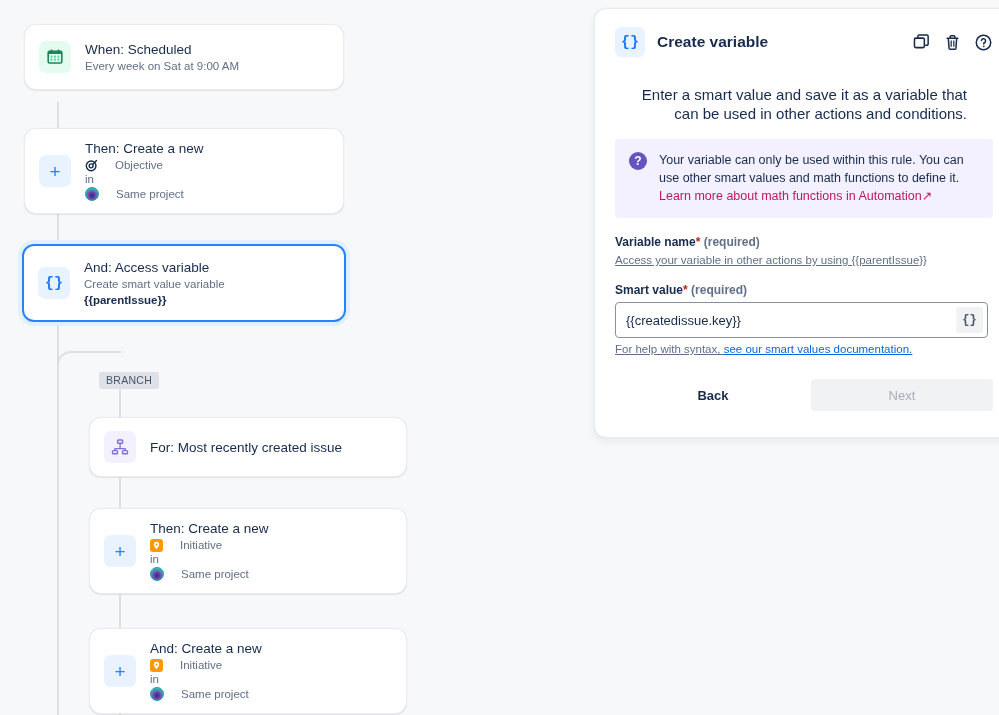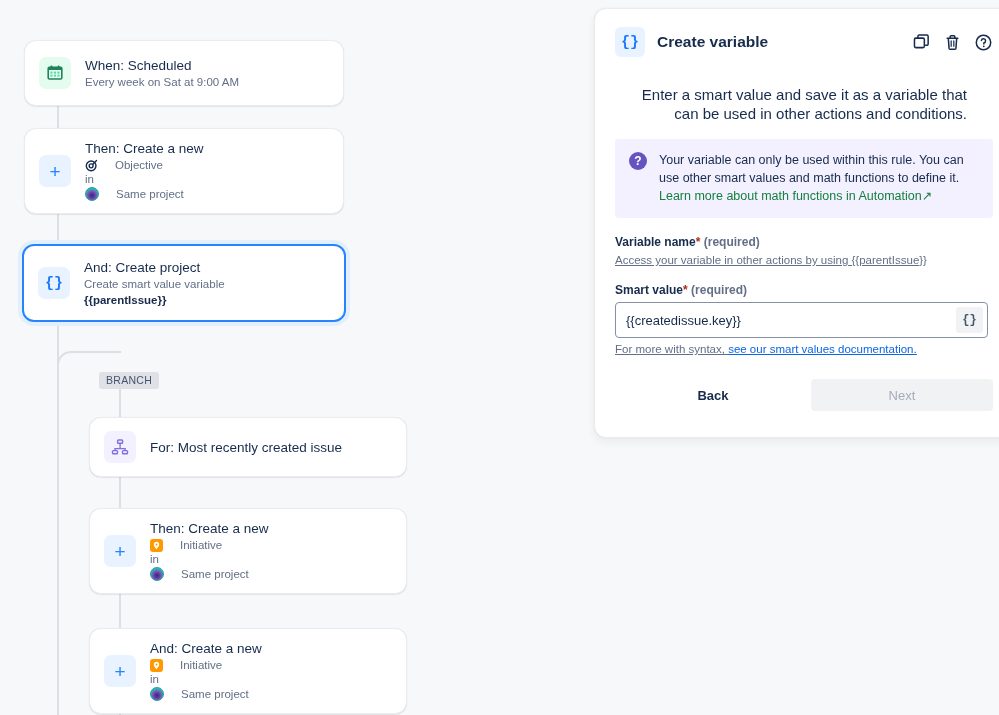--- a/index.html
+++ b/index.html
@@ -132,21 +132,21 @@
     gap: 12px;
   }
   .notice-icon {
     flex: 0 0 18px; width: 18px; height: 18px; border-radius: 50%;
     background: #6554c0; color: #fff;
     font-size: 12px; font-weight: bold;
     display: flex; align-items: center; justify-content: center;
     margin-top: 1px;
   }
   .notice-text { font-size: 12.5px; color: #172b4d; line-height: 18px; }
-  .notice-link { color: #15803d; cursor: pointer; }
+  .notice-link { color: #be185d; cursor: pointer; }
 
   .field-label {
     margin-top: 17px;
     font-size: 12px; color: #172b4d; font-weight: bold;
   }
   .field-label .req { color: #ae2a19; font-weight: bold; }
   .field-label .opt { color: #626f86; font-weight: bold; }
 
   .text-input {
     margin-top: 5px;
@@ -199,21 +199,21 @@
   <div id="canvas">
 
     <div class="trunk" style="left:57px; top:102px; height:26px;"></div>
     <div class="trunk" style="left:57px; top:214px; height:30px;"></div>
     <div class="trunk" style="left:57px; top:322px; height:393px;"></div>
     <div class="branch-corner" style="left:57px; top:351px; width:64px; height:30px;"></div>
     <div class="trunk" style="left:119px; top:380px; height:335px;"></div>
 
     <div class="branch-tag" style="left:99px; top:372px;">BRANCH</div>
 
-    <div class="card" style="left:24px; top:40px; width:320px; height:66px;align-items:center;">
+    <div class="card" style="left:24px; top:24px; width:320px; height:66px;align-items:center;">
       <div class="card-icon" style="background:#e3fcef;">
         <svg width="18" height="18" viewBox="0 0 18 18" aria-hidden="true">
           <rect x="2.2" y="3.4" width="13.6" height="11.6" rx="1.2" fill="none" stroke="#1f845a" stroke-width="1.6"></rect>
           <rect x="2.2" y="3.4" width="13.6" height="2.6" fill="#1f845a"></rect>
           <rect x="4.6" y="1.6" width="1.8" height="2.6" rx=".6" fill="#1f845a"></rect>
           <rect x="11.6" y="1.6" width="1.8" height="2.6" rx=".6" fill="#1f845a"></rect>
           <rect x="4.4" y="7.6" width="2.1" height="2" fill="#57d9a3"></rect>
           <rect x="7.9" y="7.6" width="2.1" height="2" fill="#57d9a3"></rect>
           <rect x="11.4" y="7.6" width="2.1" height="2" fill="#57d9a3"></rect>
           <rect x="4.4" y="10.6" width="2.1" height="2" fill="#57d9a3"></rect>
@@ -251,21 +251,21 @@
           <span class="card-sub">Same project</span>
         </div>
       </div>
     </div>
 
     <div class="card selected" style="left:22px; top:244px; width:324px; height:78px;">
       <div class="card-icon" style="background:#e9f2ff; color:#1d7afc; font-family:'Liberation Mono',monospace; font-size:15px; font-weight:bold;">
         <span>{}</span>
       </div>
       <div class="card-body">
-        <div class="card-title">And: Create project</div>
+        <div class="card-title">And: Access variable</div>
         <div class="card-sub">Create smart value variable</div>
         <div class="card-sub strong">{{parentIssue}}</div>
       </div>
     </div>
 
     <div class="card" style="left:89px; top:417px; width:318px; height:60px;">
       <div class="card-icon" style="background:#f3f0ff;">
         <svg width="18" height="18" viewBox="0 0 18 18" aria-hidden="true">
           <rect x="6.6" y="2" width="5" height="3.2" rx=".8" fill="none" stroke="#8270db" stroke-width="1.4"></rect>
           <rect x="1.5" y="12.6" width="5" height="3.2" rx=".8" fill="none" stroke="#8270db" stroke-width="1.4"></rect>
@@ -390,21 +390,21 @@
       <span>Smart value</span><span class="req">*</span>
       <span class="opt">(required)</span>
     </div>
     <div class="sv-wrap">
       <input class="text-input" type="text" value="{{createdissue.key}}" style="">
       <div class="sv-btn">
         <span>{}</span>
       </div>
     </div>
     <div class="hint">
-      <span>For more with syntax, </span><a>see our smart values documentation.</a>
+      <span>For help with syntax, </span><a>see our smart values documentation.</a>
     </div>
 
     <div class="footer">
       <button class="btn-back">Back</button>
       <button class="btn-next">Next</button>
     </div>
 
   </div>
 </div>
 

